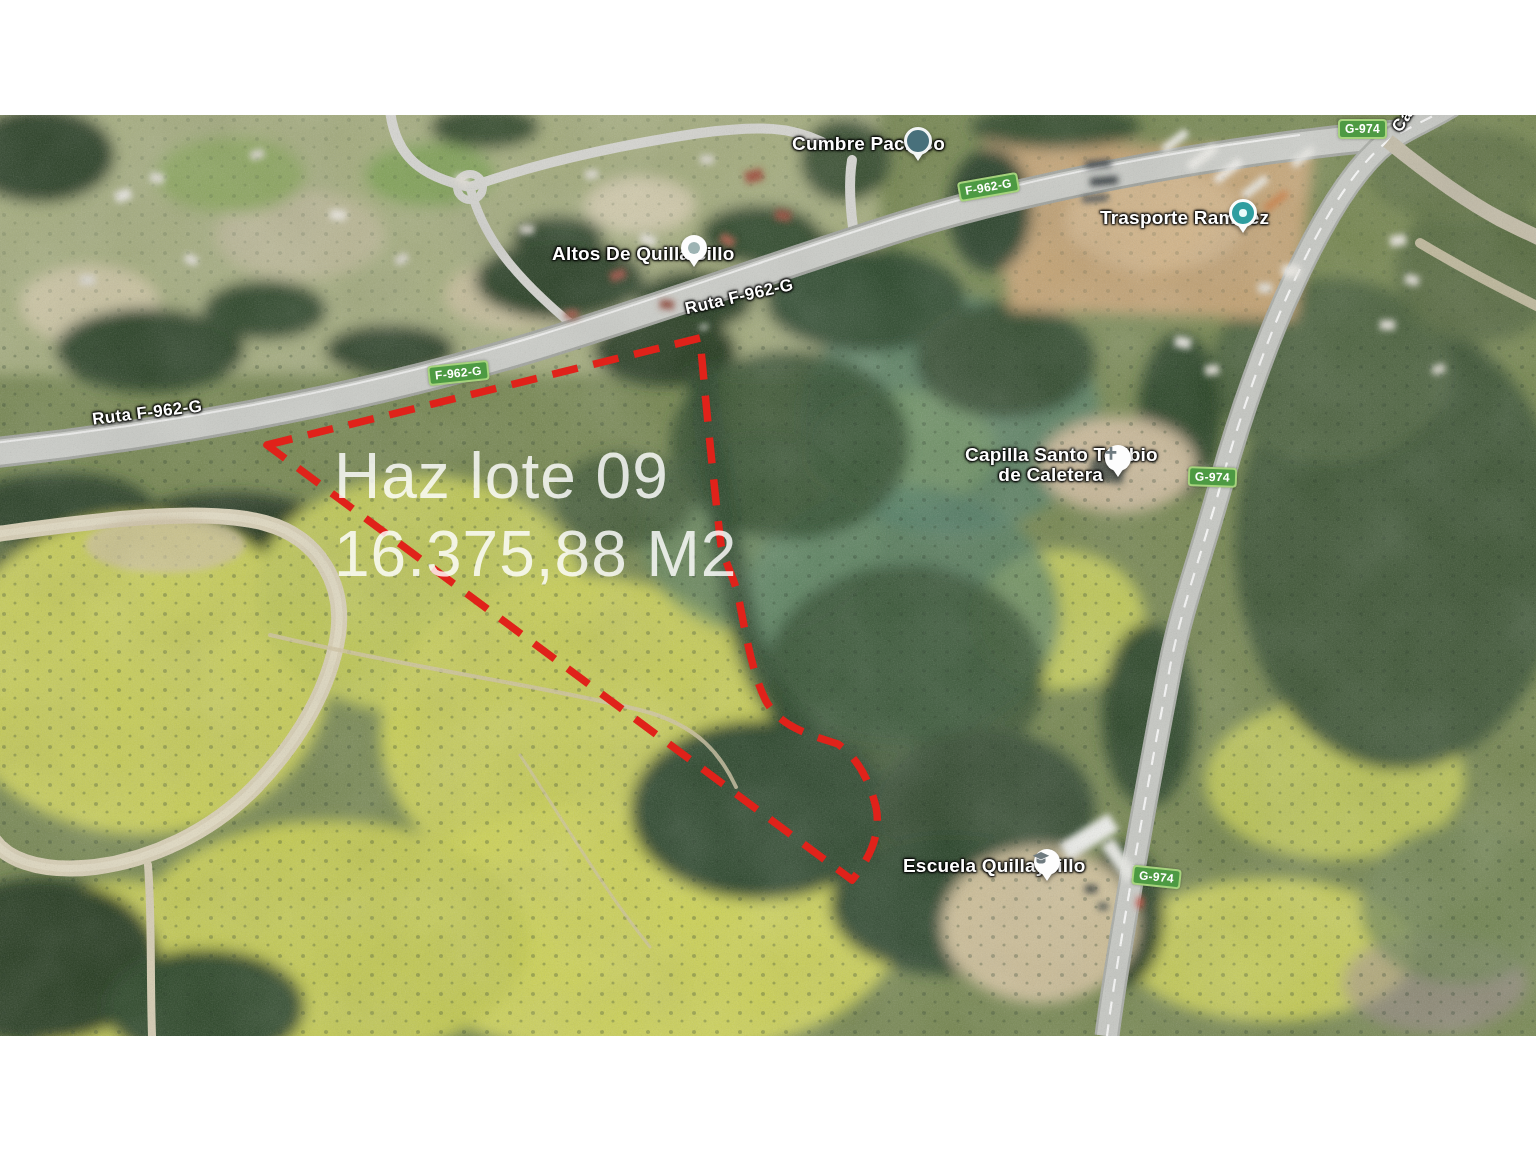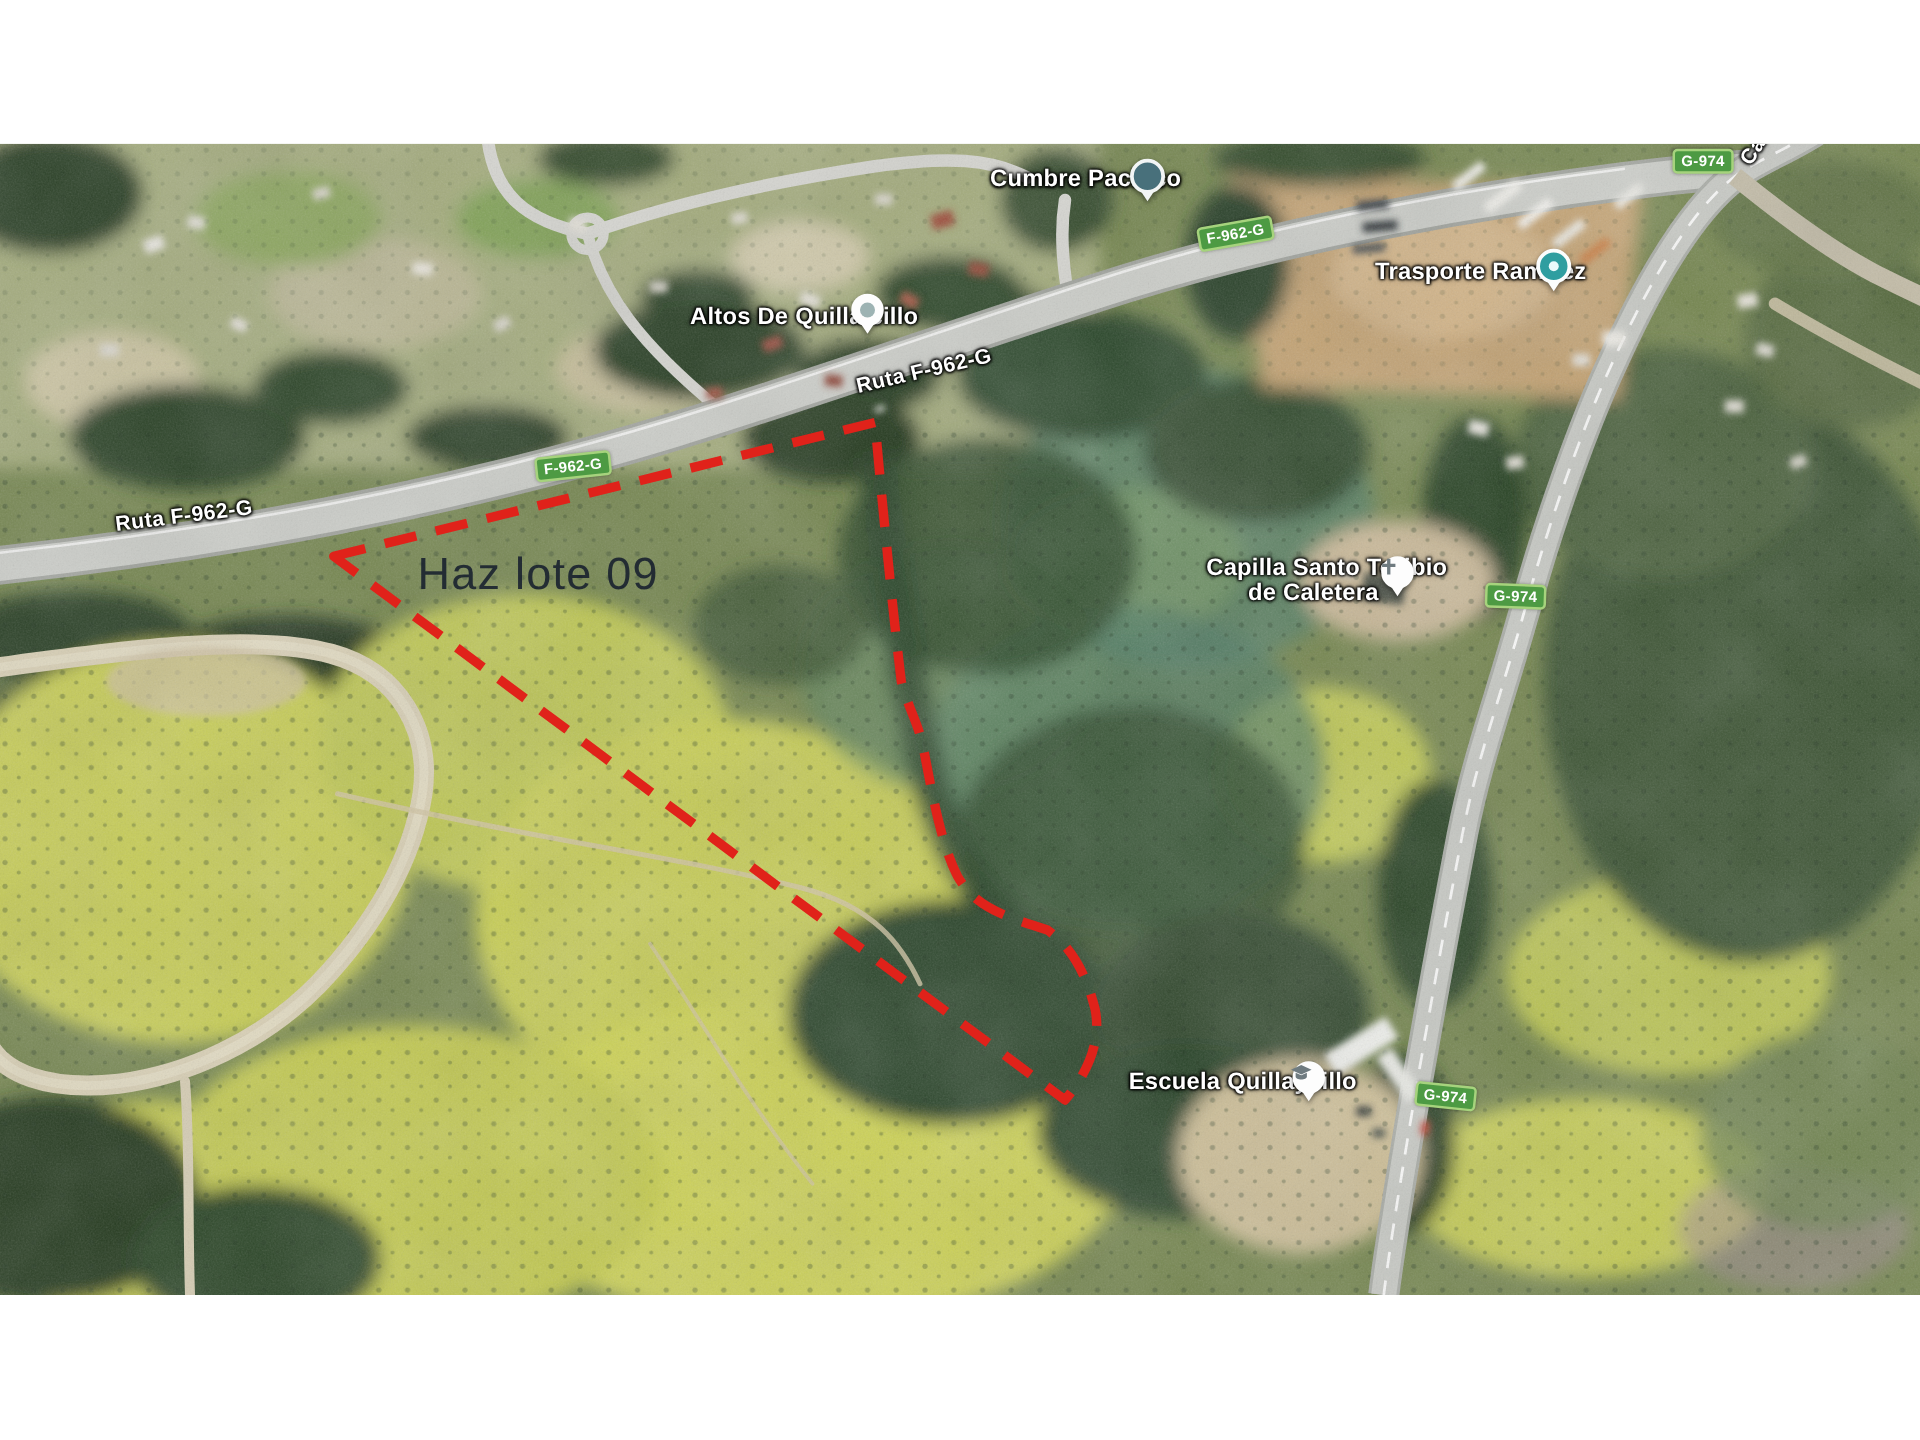--- a/index.html
+++ b/index.html
@@ -32,22 +32,22 @@
   .pin-cumbre .head{background:#48707b;border:3px solid #f2f5f5;width:22px;height:22px;}
   .pin-cumbre .tail{border-top:9px solid #f2f5f5;}
   .pin-altos .head{background:#fdfdfd;}
   .pin-altos .dot{width:12px;height:12px;border-radius:50%;background:#9db3b3;}
   .pin-altos .tail{border-top:9px solid #fdfdfd;}
   .pin-trasporte .head{background:#2f9ea0;border:3px solid #fbfdfd;width:22px;height:22px;}
   .pin-trasporte .dot{width:8px;height:8px;border-radius:50%;background:#eafafa;}
   .pin-trasporte .tail{border-top:9px solid #fbfdfd;}
 
   
-  .lot-text{position:absolute;left:334px;top:322px;color:#0f172a;opacity:.82;
-    font-size:36px;line-height:1.22;letter-spacing:1px;white-space:nowrap;}
+  .lot-text{position:absolute;left:334px;top:322px;color:#ffffff;opacity:.82;
+    font-size:64px;line-height:1.22;letter-spacing:1px;white-space:nowrap;}
 </style>
 </head>
 <body>
 
 <div class="page">
 
   <div class="map-frame">
 
     <svg width="1536" height="921" viewBox="0 0 1536 921">
       <defs>
@@ -241,20 +241,21 @@
       </g>
 
       <rect width="1536" height="921" filter="url(#mottle)"></rect>
       <rect width="1536" height="921" filter="url(#grain)"></rect>
 
       <path d="M267,330 L700,223 C706,290 714,372 721,430 C726,450 733,460 738,480 C746,520 752,558 766,586 C780,610 800,617 838,629 C856,642 868,661 876,692 C881,716 872,741 852,765 L267,330 Z" fill="none" stroke="#e0221a" stroke-width="7.5" stroke-dasharray="26 16" stroke-linejoin="round"></path>
     </svg>
 
     <div class="lot-text">
       <div>Haz lote 09</div>
+      <div>16.375,88 M2</div>
     </div>
 
     <div class="maplabel road-label" style="left:92px;top:288px;transform:rotate(-7deg);">Ruta F-962-G</div>
     <div class="maplabel road-label" style="left:684px;top:172px;transform:rotate(-13deg);">Ruta F-962-G</div>
     <div class="maplabel road-label" style="left:1388px;top:10px;transform:rotate(-57deg);transform-origin:0 0;">Caletera</div>
 
     <span class="shield" style="left:428px;top:248px;transform:rotate(-6deg);">F-962-G</span>
     <span class="shield" style="left:958px;top:62px;transform:rotate(-10deg);">F-962-G</span>
     <span class="shield" style="left:1338px;top:4px;">G-974</span>
     <span class="shield" style="left:1188px;top:352px;transform:rotate(2deg);">G-974</span>

